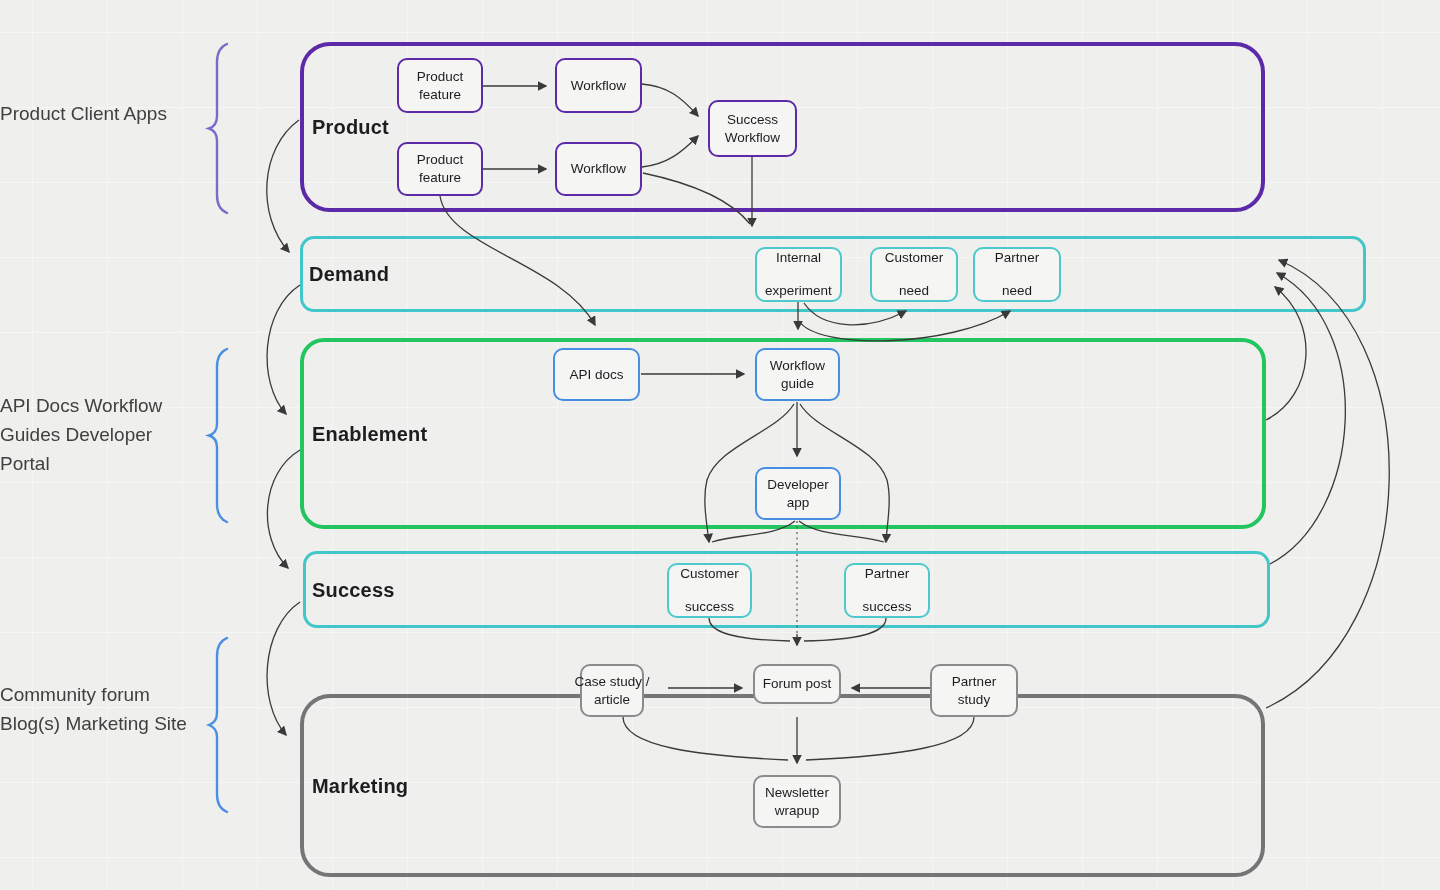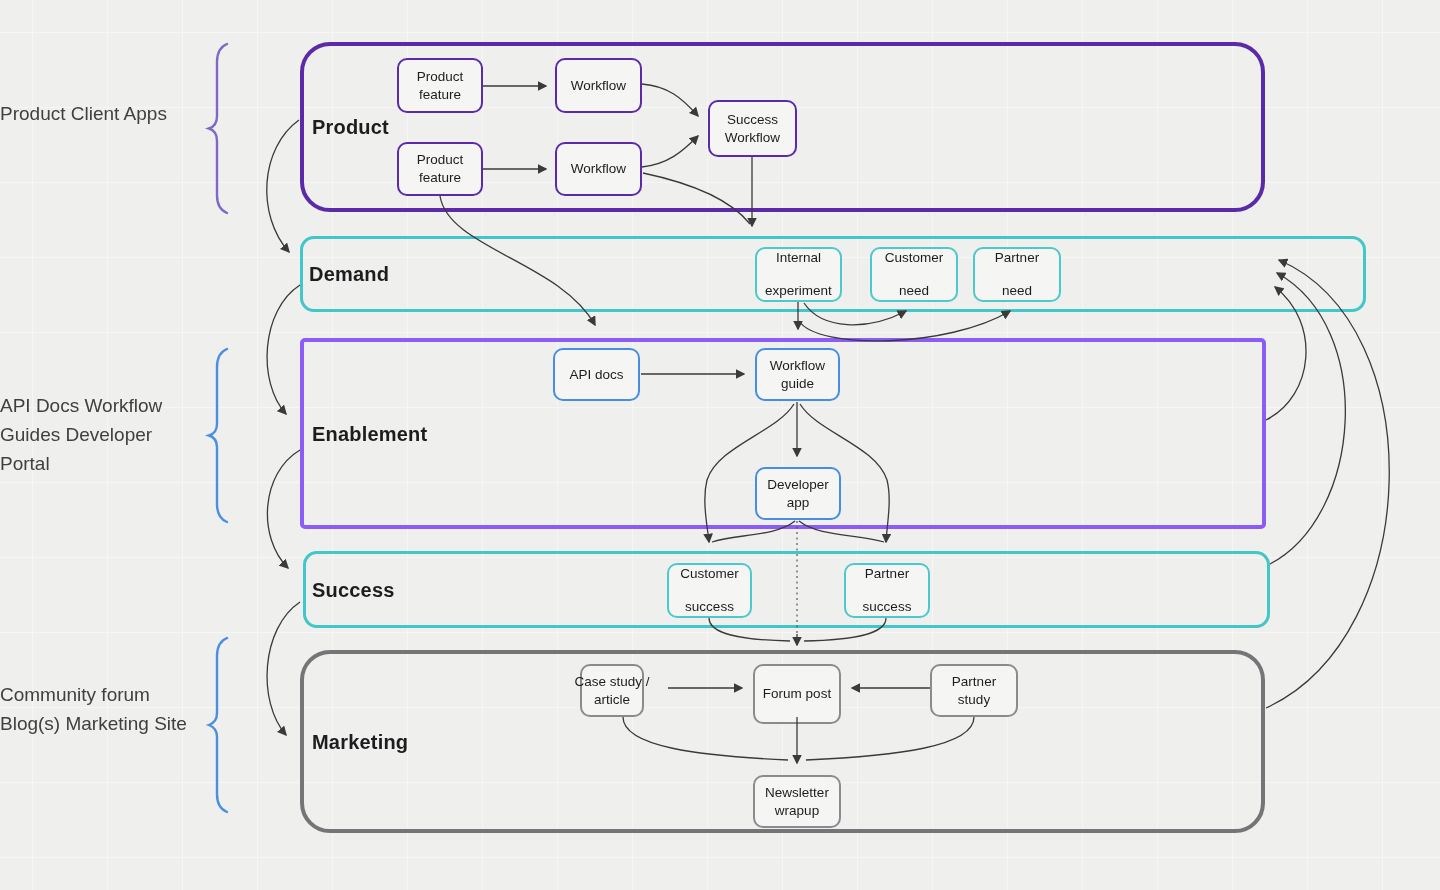--- a/index.html
+++ b/index.html
@@ -17,23 +17,23 @@
   .container{
     position:absolute;box-sizing:border-box;background:transparent;
   }
   .container .title{
     position:absolute;top:50%;transform:translateY(-50%);
     font-size:20px;font-weight:700;color:#1d1d1f;letter-spacing:.2px;
     white-space:nowrap;
   }
   .c-product{border:4px solid #5c29a8;border-radius:30px;}
   .c-demand{border:3px solid #41c6c9;border-radius:14px;}
-  .c-enablement{border:4px solid #8b5cf6;border-radius:5px;}
+  .c-enablement{border:4px solid #22c55e;border-radius:24px;}
   .c-success{border:3px solid #41c6c9;border-radius:14px;}
-  .c-marketing{border:4px solid #757577;border-radius:30px;}
+  .c-marketing{border:4px solid #757577;border-radius:30px;margin-top:44px;}
 
   .node{
     position:absolute;box-sizing:border-box;border-radius:10px;
     background:#f5f5f4;display:flex;flex-direction:column;
     align-items:center;justify-content:center;text-align:center;
     font-size:13.5px;line-height:1.33;color:#1d1d1f;
   }
   .node span{display:block;white-space:nowrap;}
   .n-purple{border:2.4px solid #5c29a8;}
   .n-teal{border:2.4px solid #4cc9cc;gap:15px;}
@@ -135,21 +135,21 @@
 </div>
 <div class="node n-teal" style="left:844px;top:563px;width:86px;height:55px">
   <span>Partner</span>
   <span>success</span>
 </div>
 
 <div class="node n-gray" style="left:580px;top:664px;width:64px;height:53px">
   <span>Case study /</span>
   <span>article</span>
 </div>
-<div class="node n-gray" style="left:753px;top:664px;width:88px;height:60px">
+<div class="node n-gray" style="left:753px;top:664px;width:88px;height:40px">
   <span>Forum post</span>
 </div>
 <div class="node n-gray" style="left:930px;top:664px;width:88px;height:53px">
   <span>Partner</span>
   <span>study</span>
 </div>
 <div class="node n-gray" style="left:753px;top:775px;width:88px;height:53px">
   <span>Newsletter</span>
   <span>wrapup</span>
 </div>

